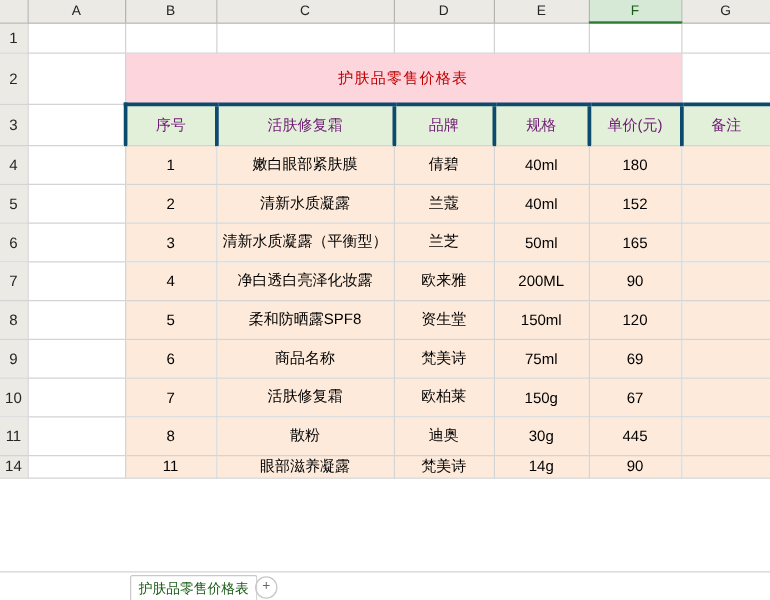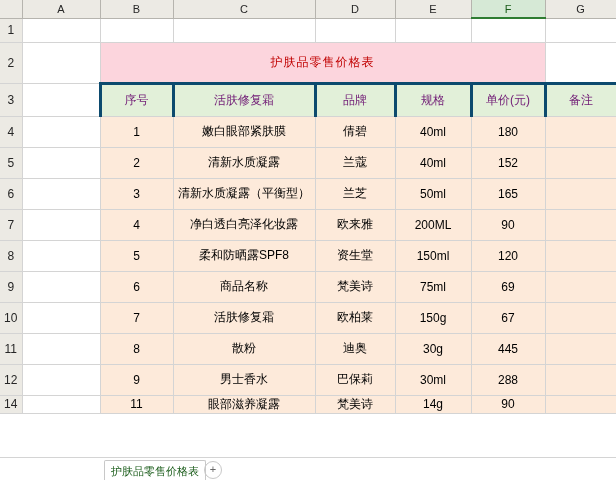--- a/index.html
+++ b/index.html
@@ -270,30 +270,20 @@
       <td class="rowhdr">11</td>
       <td class="cell"></td>
       <td class="data-cell">8</td>
       <td class="data-cell">散粉</td>
       <td class="data-cell">迪奥</td>
       <td class="data-cell">30g</td>
       <td class="data-cell">445</td>
       <td class="data-cell blank"></td>
     </tr>
 
-    <tr style="height:31px">
-      <td class="rowhdr">12</td>
-      <td class="cell"></td>
-      <td class="data-cell">9</td>
-      <td class="data-cell">男士香水</td>
-      <td class="data-cell">巴保莉</td>
-      <td class="data-cell">30ml</td>
-      <td class="data-cell">288</td>
-      <td class="data-cell blank"></td>
-    </tr>
 
 
     <tr style="height:15px">
       <td class="rowhdr">14</td>
       <td class="cell"></td>
       <td class="data-cell">11</td>
       <td class="data-cell">眼部滋养凝露</td>
       <td class="data-cell">梵美诗</td>
       <td class="data-cell">14g</td>
       <td class="data-cell">90</td>

